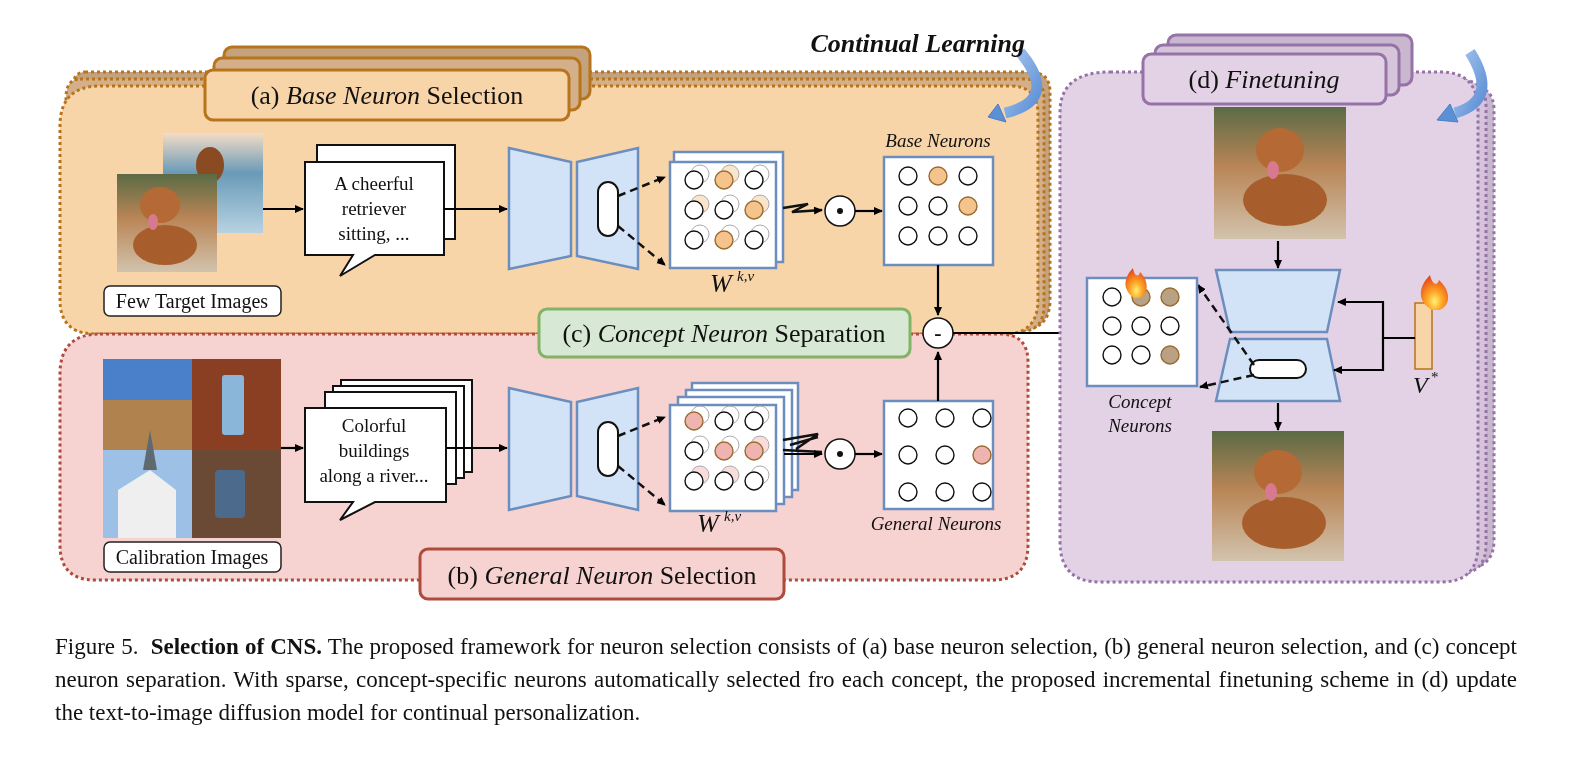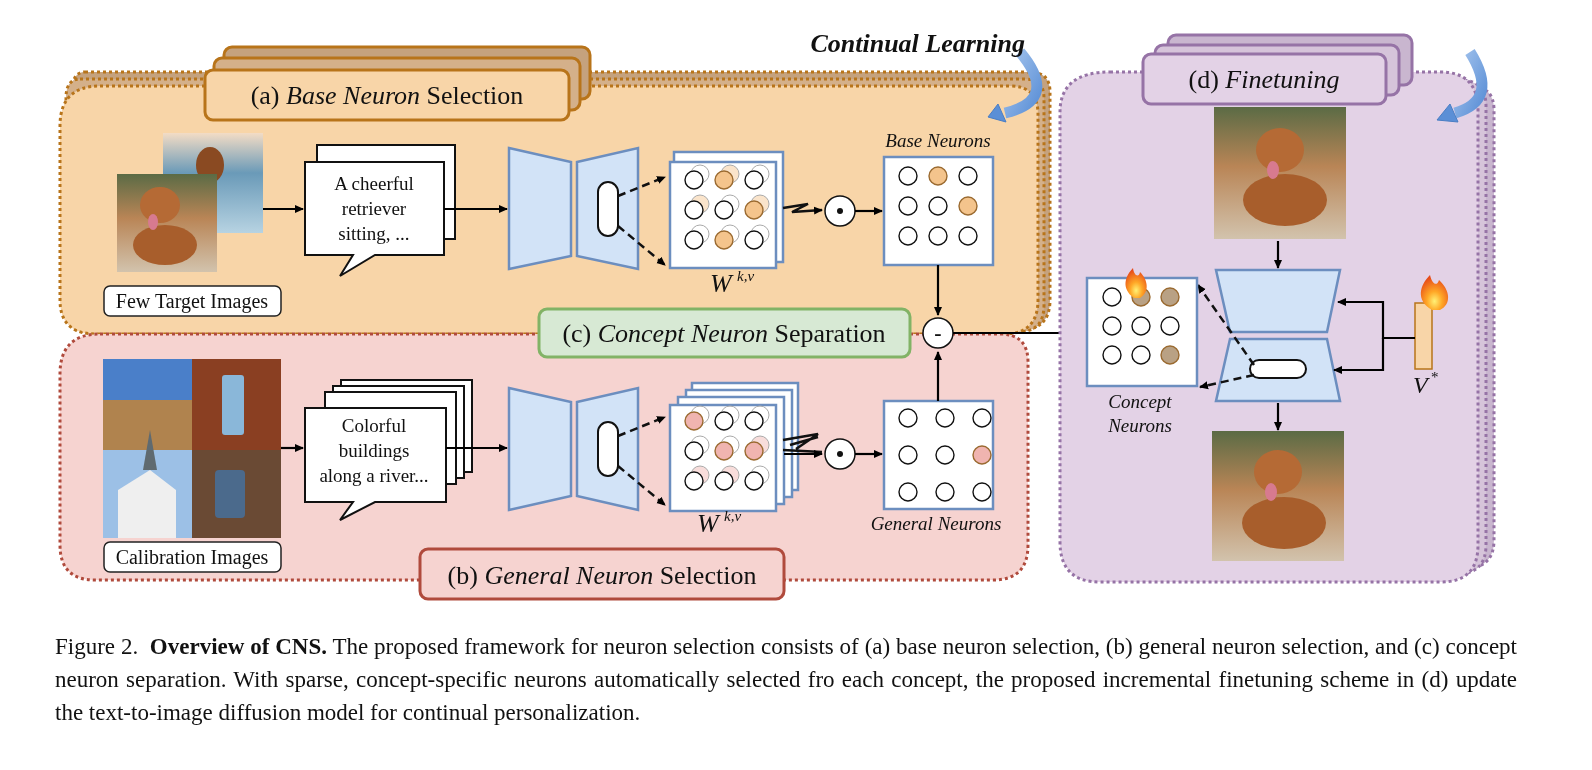--- a/index.html
+++ b/index.html
@@ -287,16 +287,16 @@
     <path d="M1383,338 L1383,370 L1334,370" stroke="#000" stroke-width="2.2" fill="none" marker-end="url(#arr)"></path>
 
     <rect x="1212" y="431" width="132" height="130" fill="url(#dogA)"></rect>
     <ellipse cx="1278" cy="472" rx="24" ry="22" fill="#b56a35"></ellipse>
     <ellipse cx="1284" cy="523" rx="42" ry="26" fill="#a85e2c"></ellipse>
     <ellipse cx="1271" cy="492" rx="6" ry="9" fill="#d77a8f"></ellipse>
   </g>
 </svg>
 
 <div class="caption">
-  <span>Figure 2.</span>&nbsp;
-  <b>Overview of CNS.</b>
+  <span>Figure 5.</span>&nbsp;
+  <b>Selection of CNS.</b>
   <span>The proposed framework for neuron selection consists of (a) base neuron selection, (b) general neuron selection, and (c) concept neuron separation. With sparse, concept-specific neurons automatically selected fro each concept, the proposed incremental finetuning scheme in (d) update the text-to-image diffusion model for continual personalization.</span>
 </div>
 
 </body></html>

